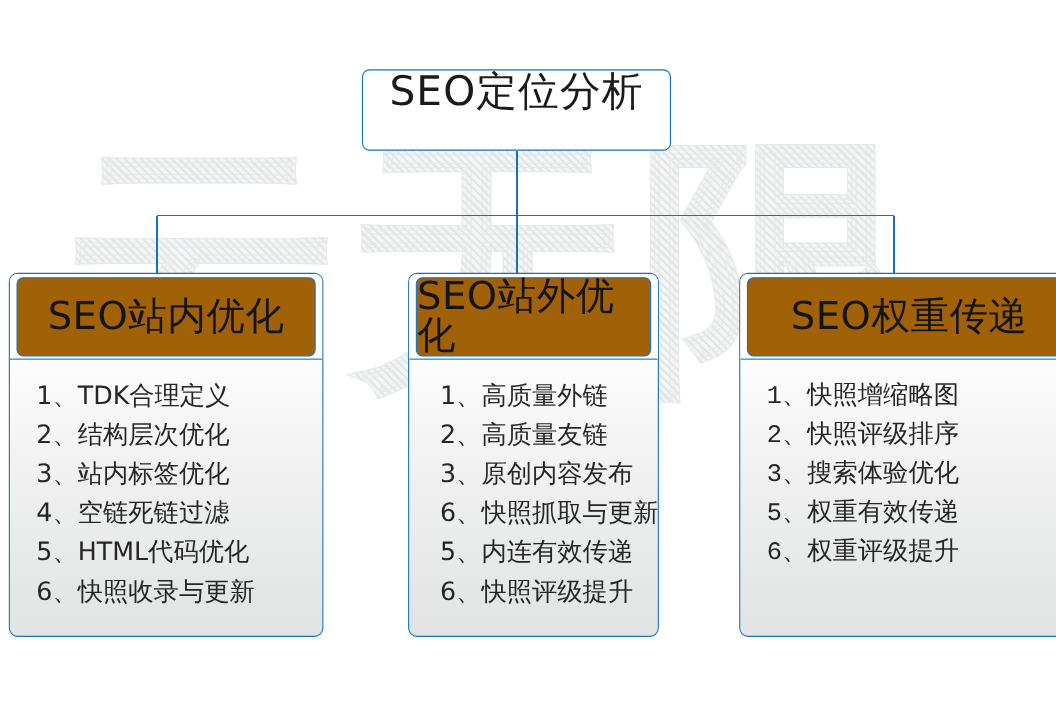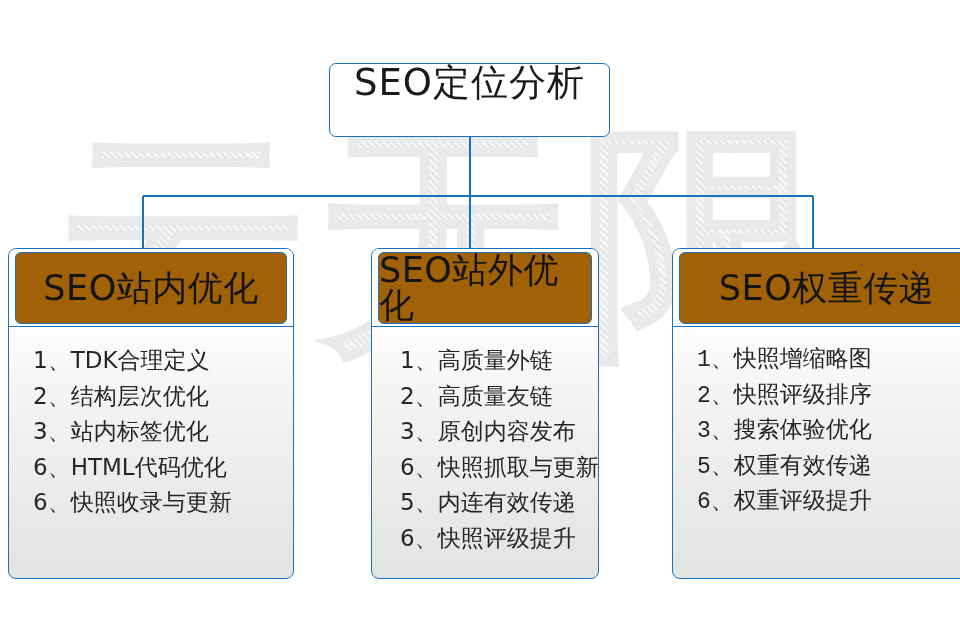--- a/index.html
+++ b/index.html
@@ -140,21 +140,22 @@
   <div class="card c1">
     <div class="card-head">
       <div class="head-inner">
         <span class="head-title">SEO站内优化</span>
       </div>
     </div>
     <div class="card-body">
       <div class="item">1、TDK合理定义</div>
       <div class="item">2、结构层次优化</div>
       <div class="item">3、站内标签优化</div>
-      <div class="item">6、HTML代码优化</div>
+      <div class="item">4、空链死链过滤</div>
+      <div class="item">5、HTML代码优化</div>
       <div class="item">6、快照收录与更新</div>
     </div>
   </div>
 
   <div class="card c2">
     <div class="card-head">
       <div class="head-inner">
         <span class="head-title">SEO站外优化</span>
       </div>
     </div>

